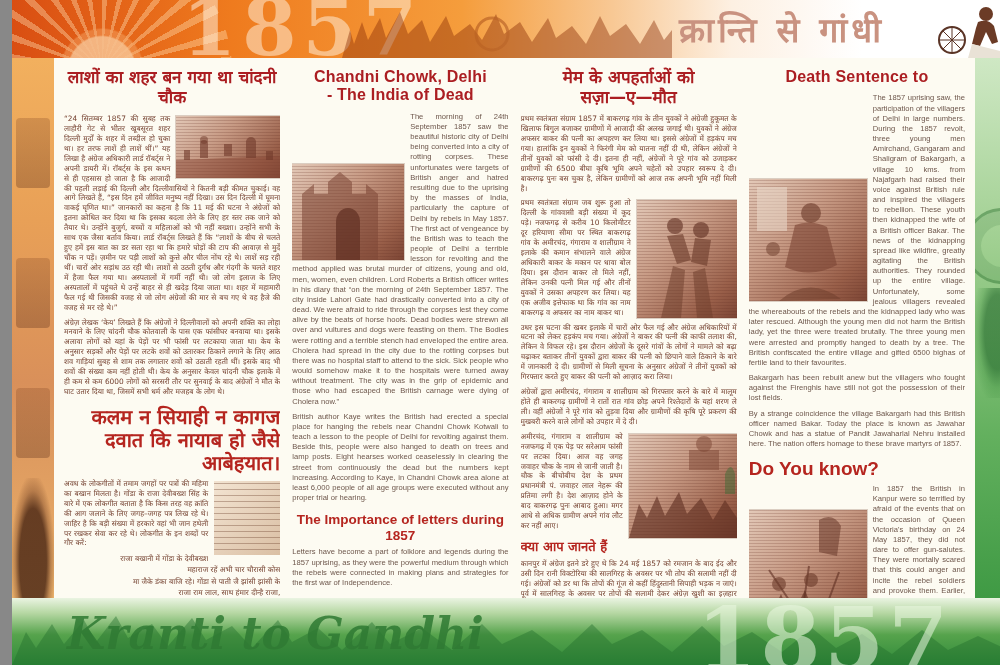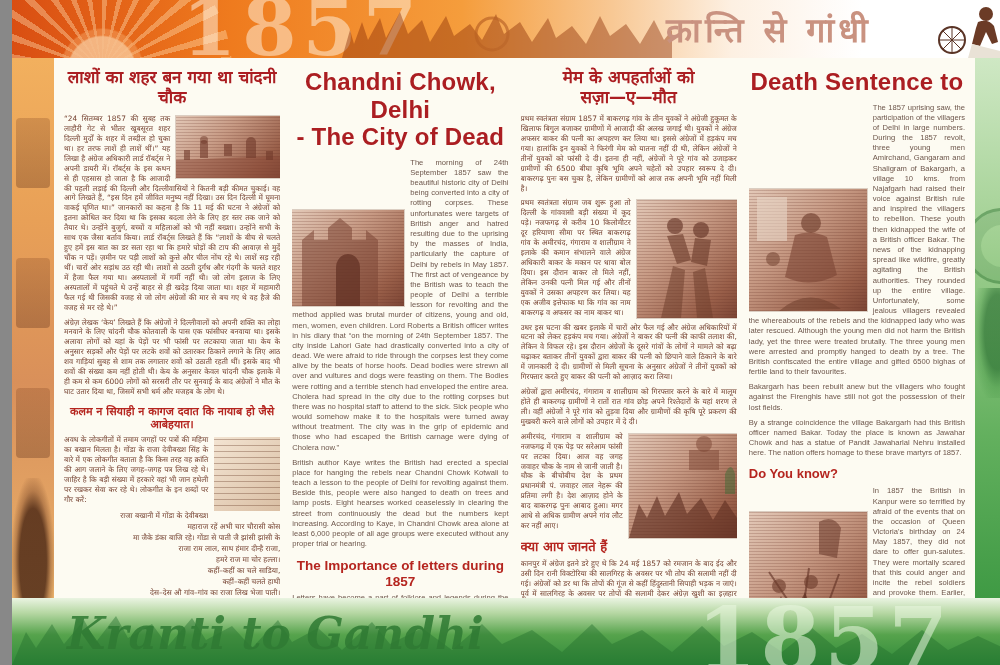--- a/index.html
+++ b/index.html
@@ -8,21 +8,21 @@
 
   
   .band-top{position:absolute;left:0;top:0;width:1000px;height:58px;
     background:linear-gradient(90deg,#d94e12 0%,#ef7b1e 22%,#f59d3c 45%,#f8c894 60%,#fdf0e2 72%,#ffffff 85%);}
   .sun{position:absolute;left:-40px;top:-60px;width:260px;height:260px;border-radius:50%;
     background:radial-gradient(circle,rgba(255,230,190,.9) 0 18%,rgba(255,200,140,.45) 19% 22%,transparent 23%),
     repeating-conic-gradient(rgba(255,225,180,.55) 0 4deg,transparent 4deg 12deg);opacity:.7;}
   .ghost-year-top{position:absolute;left:170px;top:-18px;font-size:78px;font-weight:bold;
     color:rgba(255,245,230,.5);letter-spacing:6px;font-family:"DejaVu Serif",serif;}
   .mob-top{position:absolute;left:330px;top:0;width:330px;height:58px;opacity:.55;}
-  .hindi-masthead{position:absolute;left:654px;top:6px;width:280px;
+  .hindi-masthead{position:absolute;left:630px;top:6px;width:280px;text-align:center;
     font-family:"DejaVu Sans",sans-serif;font-size:34px;font-weight:bold;letter-spacing:4px;}
   .gandhi{position:absolute;right:2px;top:2px;width:84px;height:56px;}
 
   
   .band-bottom{position:absolute;left:0;top:598px;width:1000px;height:67px;
     background:linear-gradient(180deg,#eaf4e2 0%,#b7d8a4 22%,#56a34c 55%,#2f8a3a 100%);}
   .mob-bottom{position:absolute;left:0;top:598px;width:1000px;height:67px;opacity:.5;}
   .footer-title{position:absolute;left:55px;top:608px;font-family:"DejaVu Serif",serif;
     font-style:italic;font-weight:bold;font-size:44px;color:#2f7a33;opacity:.85;}
   .ghost-year-bottom{position:absolute;right:60px;top:588px;font-size:86px;font-weight:bold;
@@ -42,27 +42,27 @@
   .strip-right .nehru{position:absolute;right:0;top:230px;width:37px;height:110px;
     background:radial-gradient(ellipse at 60% 40%,rgba(25,95,35,.55) 0 40%,rgba(60,140,60,.3) 60%,transparent 80%);}
 
   
   .content{position:absolute;left:42px;top:58px;width:921px;height:540px;background:#fdfbf2;
     display:flex;gap:12px;padding:8px 10px 0 10px;box-sizing:border-box;overflow:hidden;}
   .col{flex:1 1 0;overflow:hidden;}
 
   h2.head{color:#ab1e22;text-align:center;margin:2px 0 7px 0;line-height:1.15;}
   .hi-head{font-family:"DejaVu Sans",sans-serif;font-size:17px;font-weight:bold;}
-  .en-head{font-size:24px;font-weight:bold;letter-spacing:.2px;}
+  .en-head{font-size:16px;font-weight:bold;letter-spacing:.2px;}
   h3.subhead{color:#b5251f;margin:9px 0 4px 0;line-height:1.15;}
-  .hi-sub{font-family:"DejaVu Sans",sans-serif;font-size:11px;text-align:center;font-weight:bold;}
+  .hi-sub{font-family:"DejaVu Sans",sans-serif;font-size:20px;text-align:right;font-weight:bold;}
   .en-sub{font-size:13.5px;text-align:center;font-weight:bold;}
   .en-sub-left,.hi-sub-left{text-align:left;font-weight:bold;}
   .hi-sub-left{font-family:"DejaVu Sans",sans-serif;font-size:13px;}
-  .en-sub-left{font-size:13px;}
+  .en-sub-left{font-size:19px;}
 
   p.body{font-size:7.6px;line-height:1.34;text-align:justify;margin:0 0 5px 0;}
   p.en{color:#6d564b;}
   p.hi{color:#74402f;font-family:"DejaVu Sans",sans-serif;font-size:7.4px;}
   .verse{font-size:7.4px;line-height:1.5;color:#74402f;margin:0 0 0 16px;text-align:right;}
   .verse div{white-space:nowrap;overflow:hidden;}
   .verse.hi{font-family:"DejaVu Sans",sans-serif;}
 
   
   .eng{background:
@@ -144,21 +144,21 @@
         <div>हमरे राज मा चोर हल्ला।</div>
         <div>कहीं–कहीं का चले साडिया,</div>
         <div>कहीं–कहीं चलते हाथी</div>
         <div>देस–देस औ गांव–गांव का राजा लिख भेजा पाती।</div>
       </div>
     </div>
 
     <div class="col">
       <h2 class="head en-head">
         <span>Chandni Chowk, Delhi</span><br>
-        <span>- The City of Dead</span>
+        <span>- The India of Dead</span>
       </h2>
       <div class="eng img-gate f-l" style="margin-top:52px">
         <svg viewBox="0 0 112 96">
             <path d="M10 96 V30 l12 -10 v10 h14 V18 l12 -10 12 10 v12 h14 V20 l12 10 V96 Z" fill="#7c4534" opacity=".55"></path>
         <path d="M44 96 V58 a12 14 0 0 1 24 0 V96 Z" fill="#5f2f22" opacity=".7"></path>
           </svg>
       </div>
       <p class="body en">The morning of 24th September 1857 saw the beautiful historic city of Delhi being converted into a city of rotting corpses. These unfortunates were targets of British anger and hatred resulting due to the uprising by the masses of India, particularly the capture of Delhi by rebels in May 1857. The first act of vengeance by the British was to teach the people of Delhi a terrible lesson for revolting and the method applied was brutal murder of citizens, young and old, men, women, even children. Lord Roberts a British officer writes in his diary that “on the morning of 24th September 1857. The city inside Lahori Gate had drastically converted into a city of dead. We were afraid to ride through the corpses lest they come alive by the beats of horse hoofs. Dead bodies were strewn all over and vultures and dogs were feasting on them. The Bodies were rotting and a terrible stench had enveloped the entire area. Cholera had spread in the city due to the rotting corpses but there was no hospital staff to attend to the sick. Sick people who would somehow make it to the hospitals were turned away without treatment. The city was in the grip of epidemic and those who had escaped the British carnage were dying of Cholera now.”</p>
       <p class="body en">British author Kaye writes the British had erected a special place for hanging the rebels near Chandni Chowk Kotwali to teach a lesson to the people of Delhi for revolting against them. Beside this, people were also hanged to death on trees and lamp posts. Eight hearses worked ceaselessly in clearing the street from continuously the dead but the numbers kept increasing. According to Kaye, in Chandni Chowk area alone at least 6,000 people of all age groups were executed without any proper trial or hearing.</p>
       <h3 class="subhead en-sub">The Importance of letters during 1857</h3>

